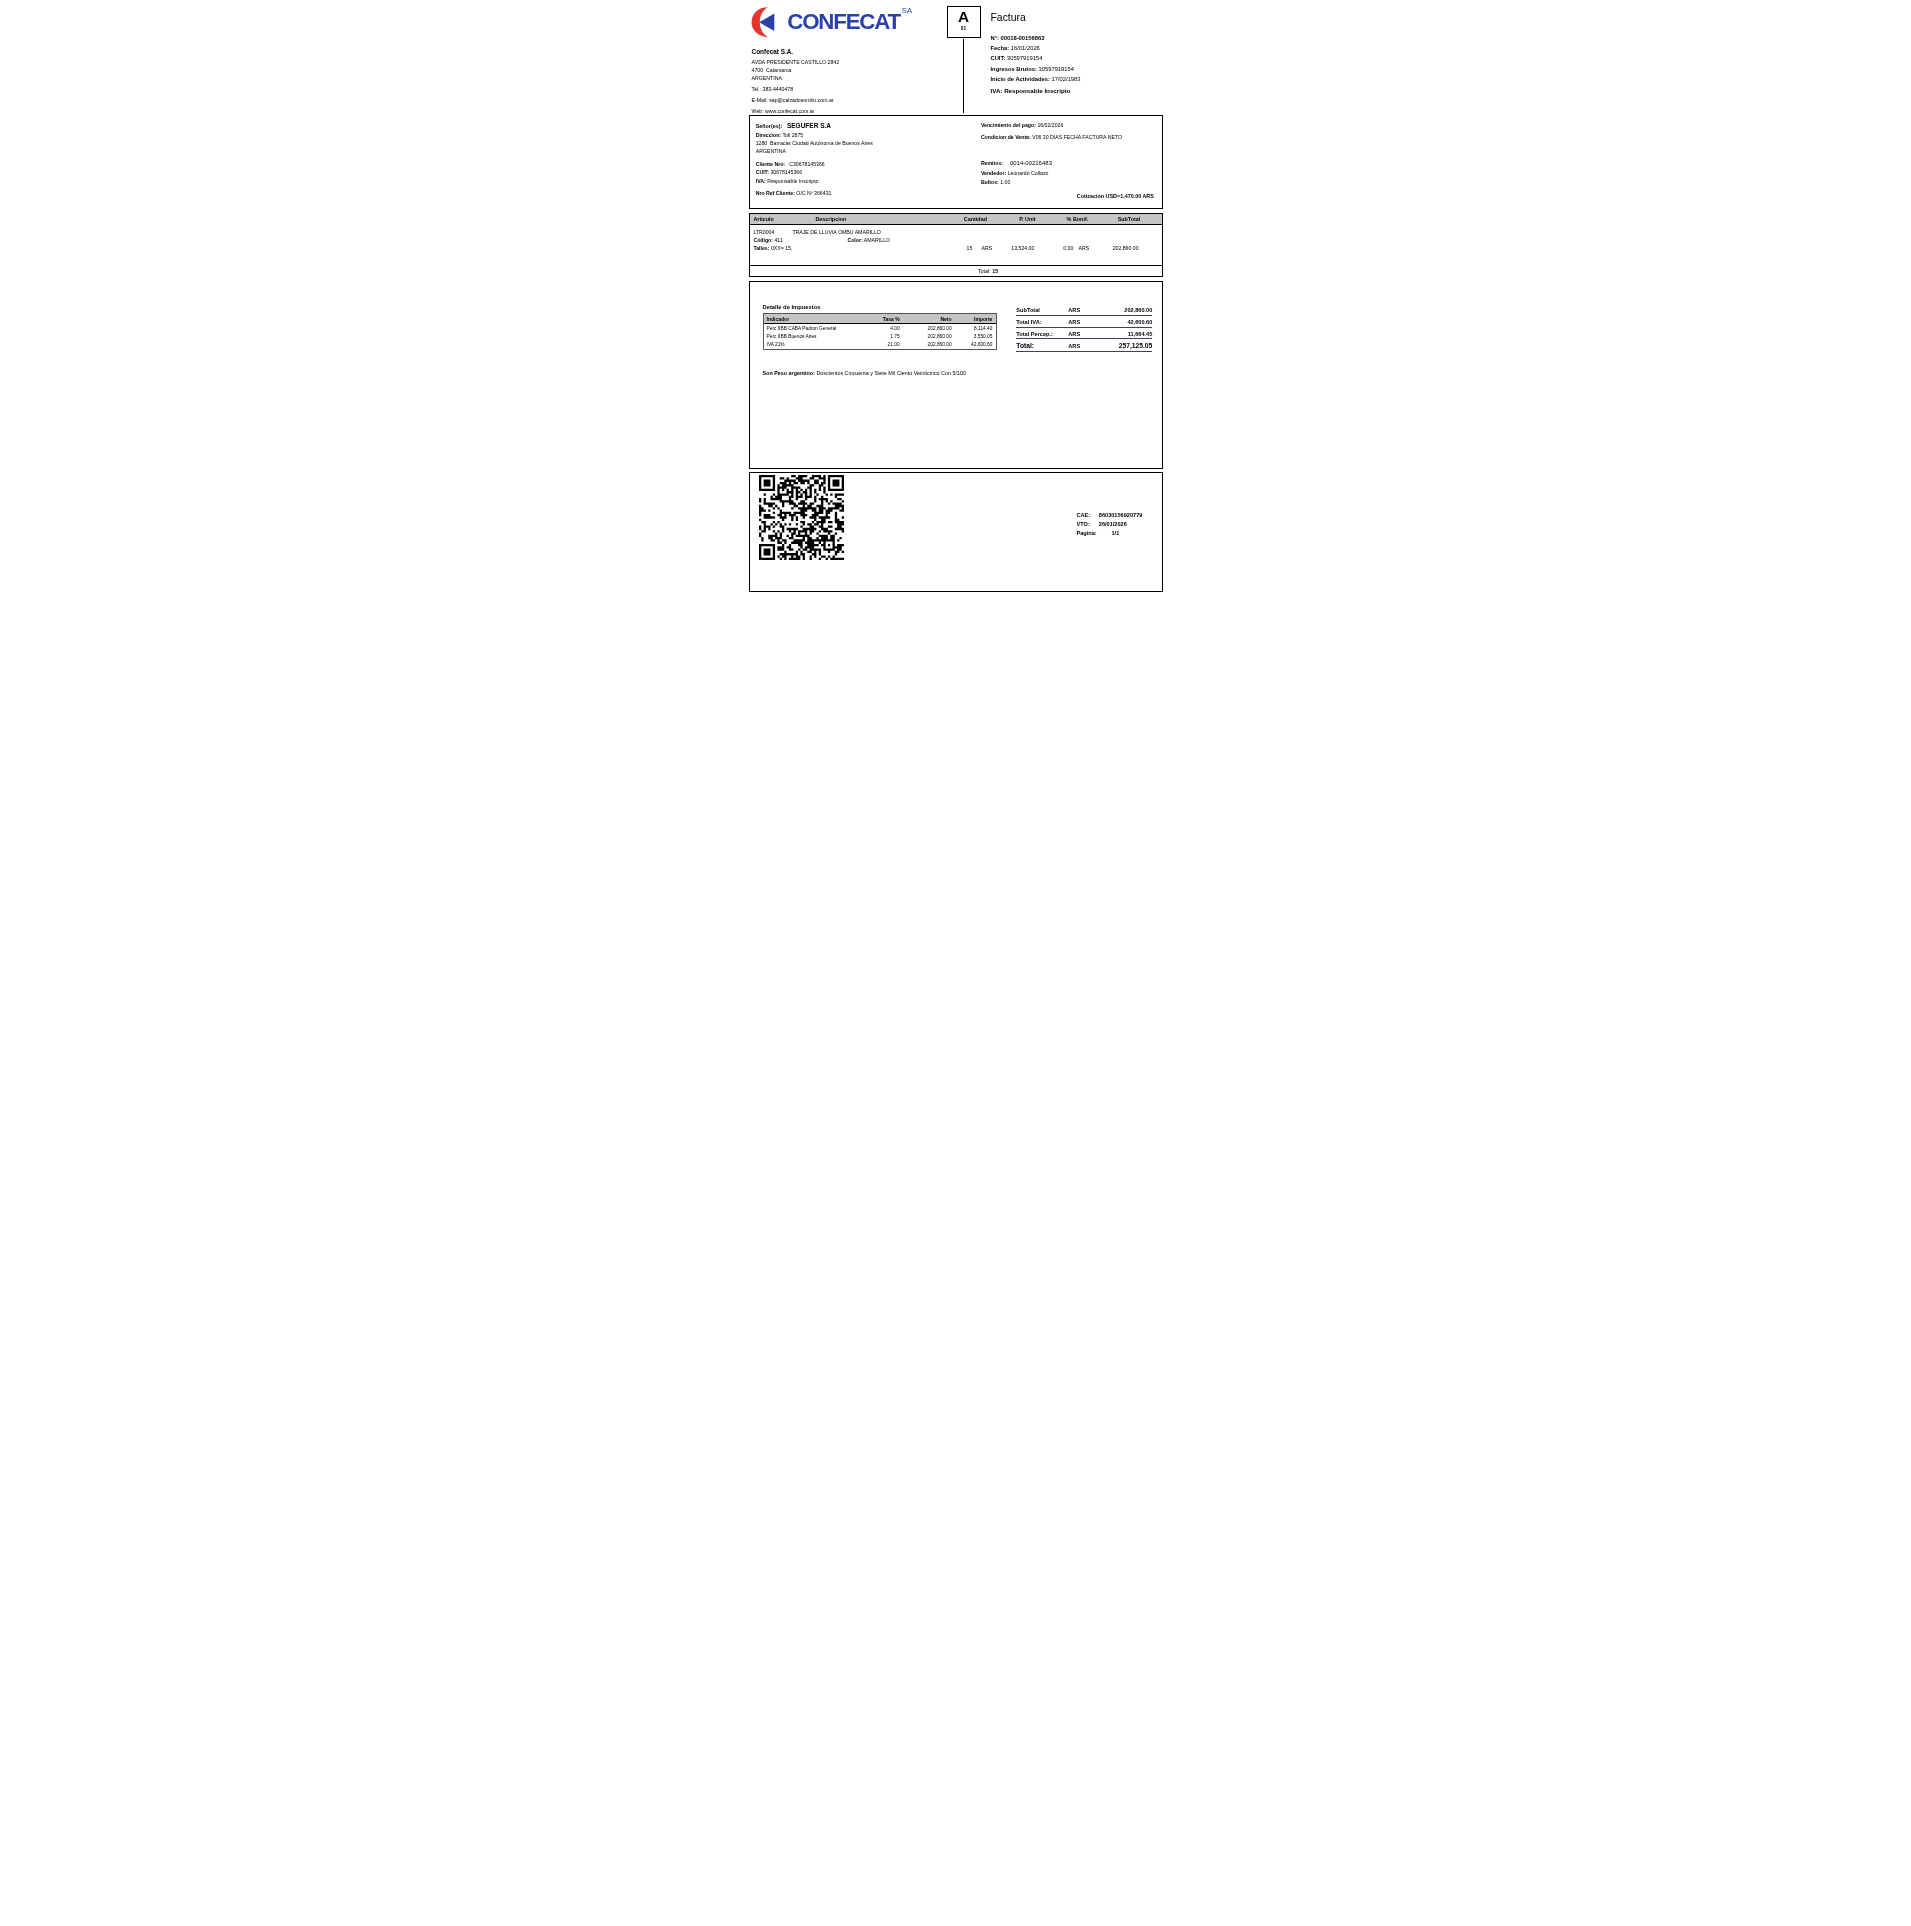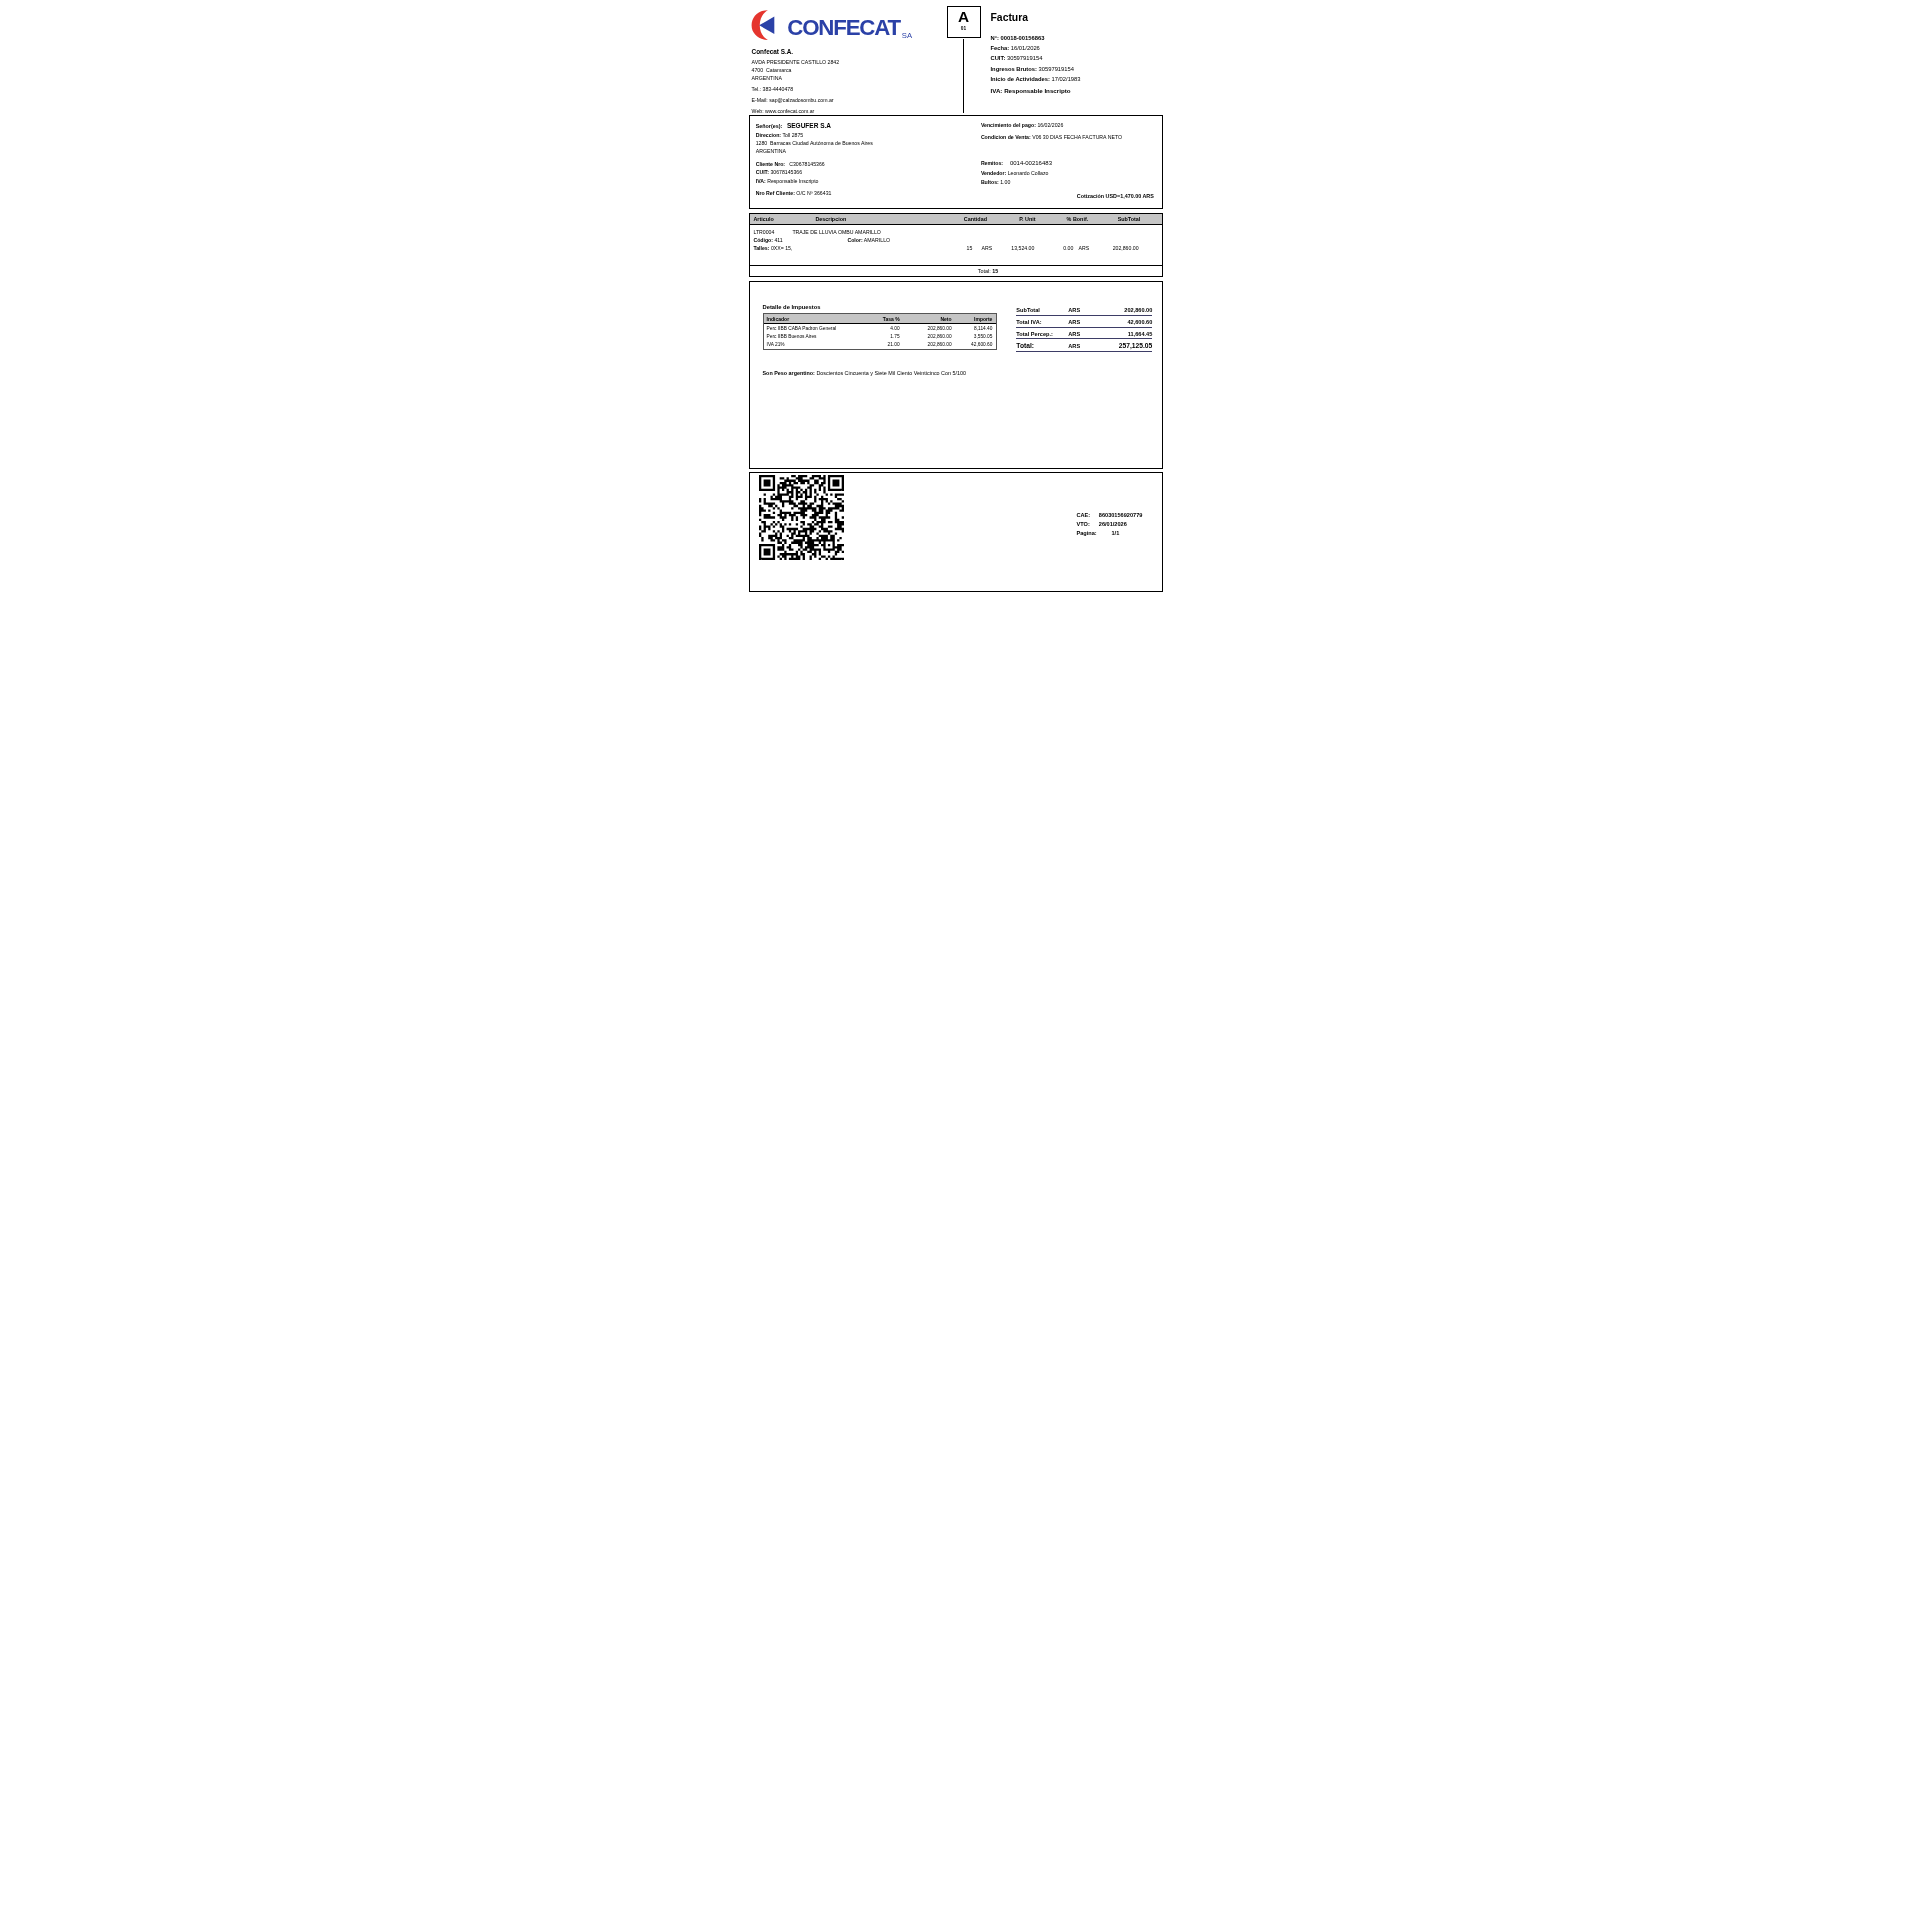--- a/index.html
+++ b/index.html
@@ -4,34 +4,34 @@
 <style>
   *{box-sizing:border-box;margin:0;padding:0}
   body{background:#fff}
   .page{position:relative;width:424px;height:599px;margin:0 auto;padding:3.9px 5px;background:#fff;
         font-family:"Liberation Sans","DejaVu Sans",sans-serif;font-size:5.2px;color:#000;overflow:hidden}
   .pre{white-space:pre-wrap}
   b{font-weight:700}
 
   
   .doc-header{position:relative;height:109px}
-  .logo-row{display:flex;align-items:flex-end;padding:2.3px 0 0 2.3px;height:40px}
+  .logo-row{display:flex;align-items:flex-start;padding:2.3px 0 0 2.3px;height:40px}
   .logo-mark{width:35px;height:35px;flex:0 0 auto}
   .logo-text{font-size:22.3px;font-weight:700;color:var(--brand-blue,#2b41a7);letter-spacing:-1.2px;line-height:32px;margin-left:1.5px}
   .logo-sa{font-size:7.7px;font-weight:400;color:var(--brand-blue,#2b41a7);padding:0 0 3.9px 1.9px}
   .company-name{font-size:6.4px;font-weight:700;margin:4.6px 0 3.9px 3.1px}
   .company-info{margin-left:3.1px;line-height:1.45}
   .ci-line{margin-bottom:0.4px}
   .ci-gap{margin-top:3.5px}
   .header-divider{position:absolute;left:214px;top:35px;height:74px;width:0.8px;background:#000}
   .letter-box{position:absolute;left:198px;top:2.3px;width:34px;height:32px;border:1.2px solid #000;text-align:center;background:#fff}
   .letter{font-size:15.4px;font-weight:700;line-height:17.7px;margin-top:1.2px}
   .letter-code{font-size:4.8px;font-weight:700;margin-top:0.4px}
   .header-right{position:absolute;left:242px;top:8.5px;right:0.8px}
-  .doc-title{font-size:10.4px;font-weight:700;margin-bottom:11.6px}
+  .doc-title{font-size:10.4px;font-weight:400;margin-bottom:11.6px}
   .fr{font-size:5.8px;margin-bottom:4.2px}
   .fr.iva{font-size:6.2px;font-weight:700;margin-top:5px}
 
   
   .customer-box{border:0.8px solid #000;display:flex;padding:5.4px 6.2px;height:94px;margin-top:2.3px}
   .cust-left{width:216px}
   .cl-row1{margin-bottom:3.1px;font-size:5.4px}
   .cl-row1 .cust-name{font-size:6.5px;font-weight:700;margin-left:3.1px}
   .cl-line{margin-bottom:0.8px;line-height:1.45}
   .cl-gap{margin-top:5px}

